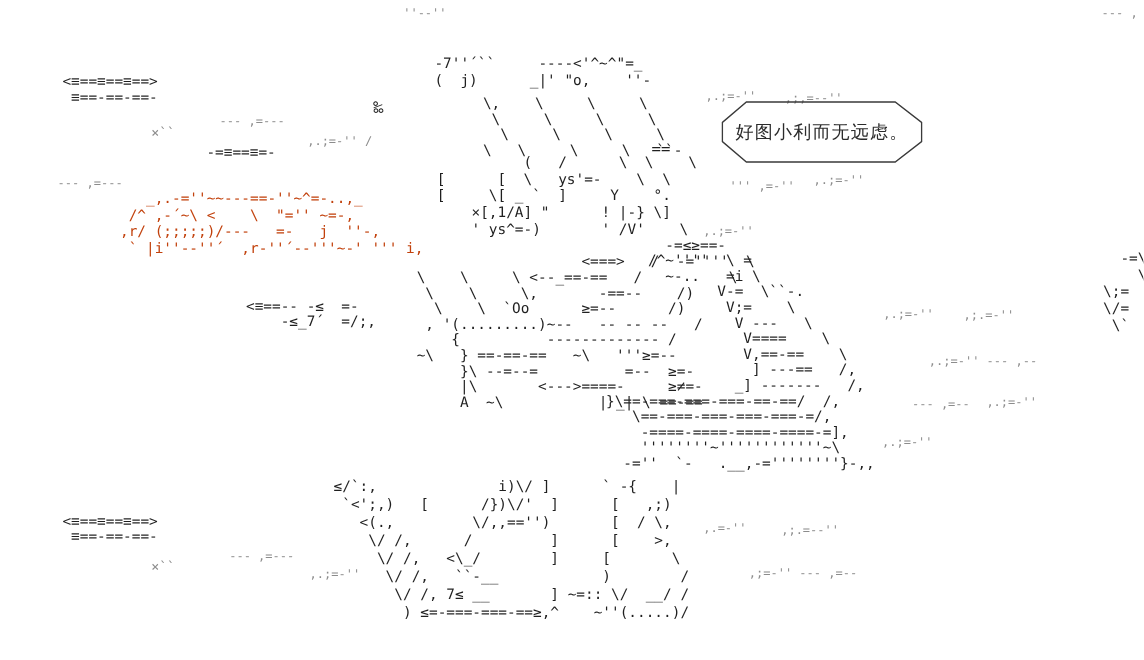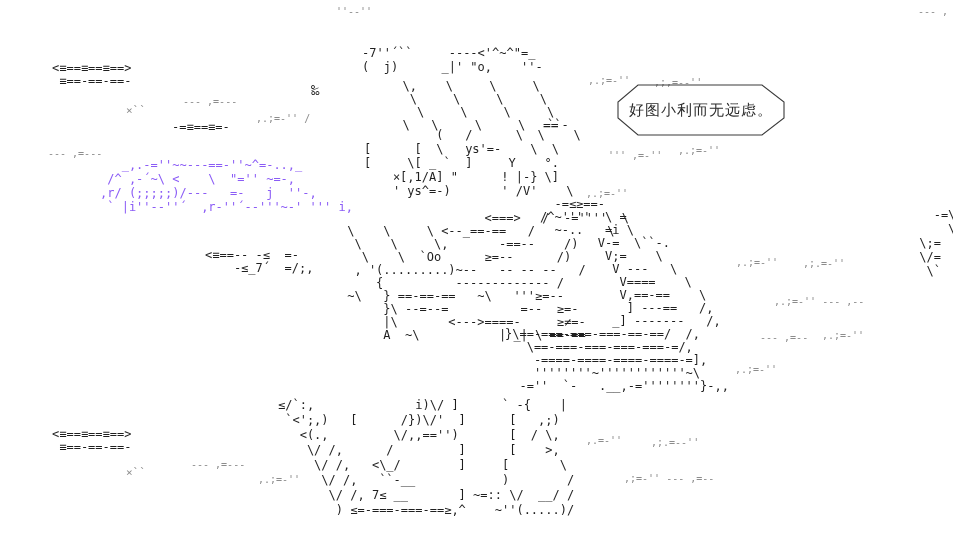--- a/index.html
+++ b/index.html
@@ -1,20 +1,20 @@
 <!DOCTYPE html>
 <html><head>
 <meta charset="utf-8">
 <style>
   html,body{margin:0;padding:0;background:#ffffff;}
   #scene{position:relative;width:953px;height:550px;background:#ffffff;overflow:hidden;
          font-family:"DejaVu Sans Mono",monospace;}
   pre.frag{position:absolute;margin:0;padding:0;white-space:pre;
            font-family:"DejaVu Sans Mono",monospace;}
-  .bubble{position:absolute;left:612px;top:82px;width:178px;height:58px;}
+  .bubble{position:absolute;left:596px;top:82px;width:178px;height:58px;}
   .bubble svg{position:absolute;left:0;top:0;}
   .bubble-text{position:absolute;left:14px;top:0;width:150px;height:56px;
                display:flex;align-items:center;justify-content:center;
                font-family:"DejaVu Sans","Liberation Sans",sans-serif;
                font-size:15px;color:#2b2b2b;letter-spacing:1px;white-space:nowrap;}
 </style>
 </head>
 <body>
 
 <div id="scene">
@@ -27,21 +27,21 @@
 (  j)      _|' "o,    ''-</pre>
       <pre class="frag" style="left: 388px; top: 80px; font-size: 12px; line-height: 13px; color: rgb(31, 31, 31);">  \,    \     \     \
    \     \     \     \
     \     \     \     \
   \   \     \     \   ``-</pre>
       <pre class="frag" style="left: 364px; top: 128px; font-size: 12px; line-height: 14px; color: rgb(31, 31, 31);">          (   /      \  \    \
 [      [  \   ys'=-    \  \
 [     \[ _ `  ]     Y    °.
     ×[,1/A] "      ! |-} \]
     ' ys^=-)       ' /V'    \</pre>
-      <pre class="frag" style="left: 100px; top: 158px; font-size: 12px; line-height: 14px; color: #8b5cf6;">   _,.-=''~~---==-''~^=-..,_
+      <pre class="frag" style="left: 100px; top: 158px; font-size: 12px; line-height: 14px; color: #c2410c;">   _,.-=''~~---==-''~^=-..,_
  /^ ,-´~\ &lt;    \  "='' ~=-,
 ,r/ (;;;;;)/---   =-   j  ''-,
  ` |i''--''´  ,r-''´--'''~-' ''' i,</pre>
       <pre class="frag" style="left: 205px; top: 249px; font-size: 12px; line-height: 13px; color: rgb(31, 31, 31);">&lt;≡==-- -≤  =-
     -≤_7´  =/;,</pre>
       <pre class="frag" style="left: 340px; top: 212px; font-size: 12px; line-height: 13px; color: rgb(31, 31, 31);">                    &lt;===&gt;   /  -=''''  \
  \    \     \ &lt;--_==-==   /          \
   \    \     \,       -==--    /)
    \    \  `Oo      ≥=--      /)
   , '(.........)~--   -- -- --   /

